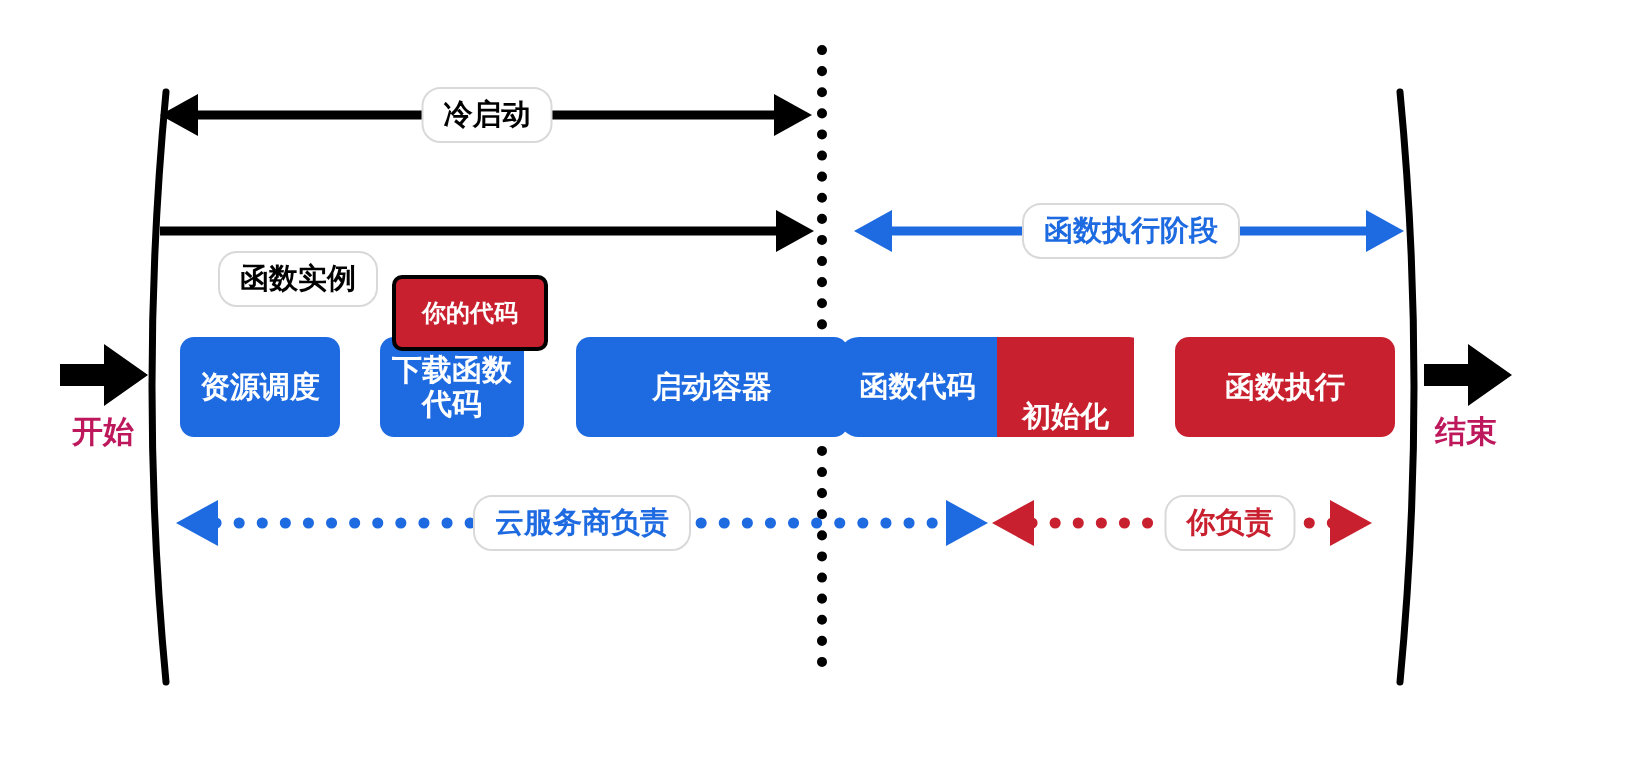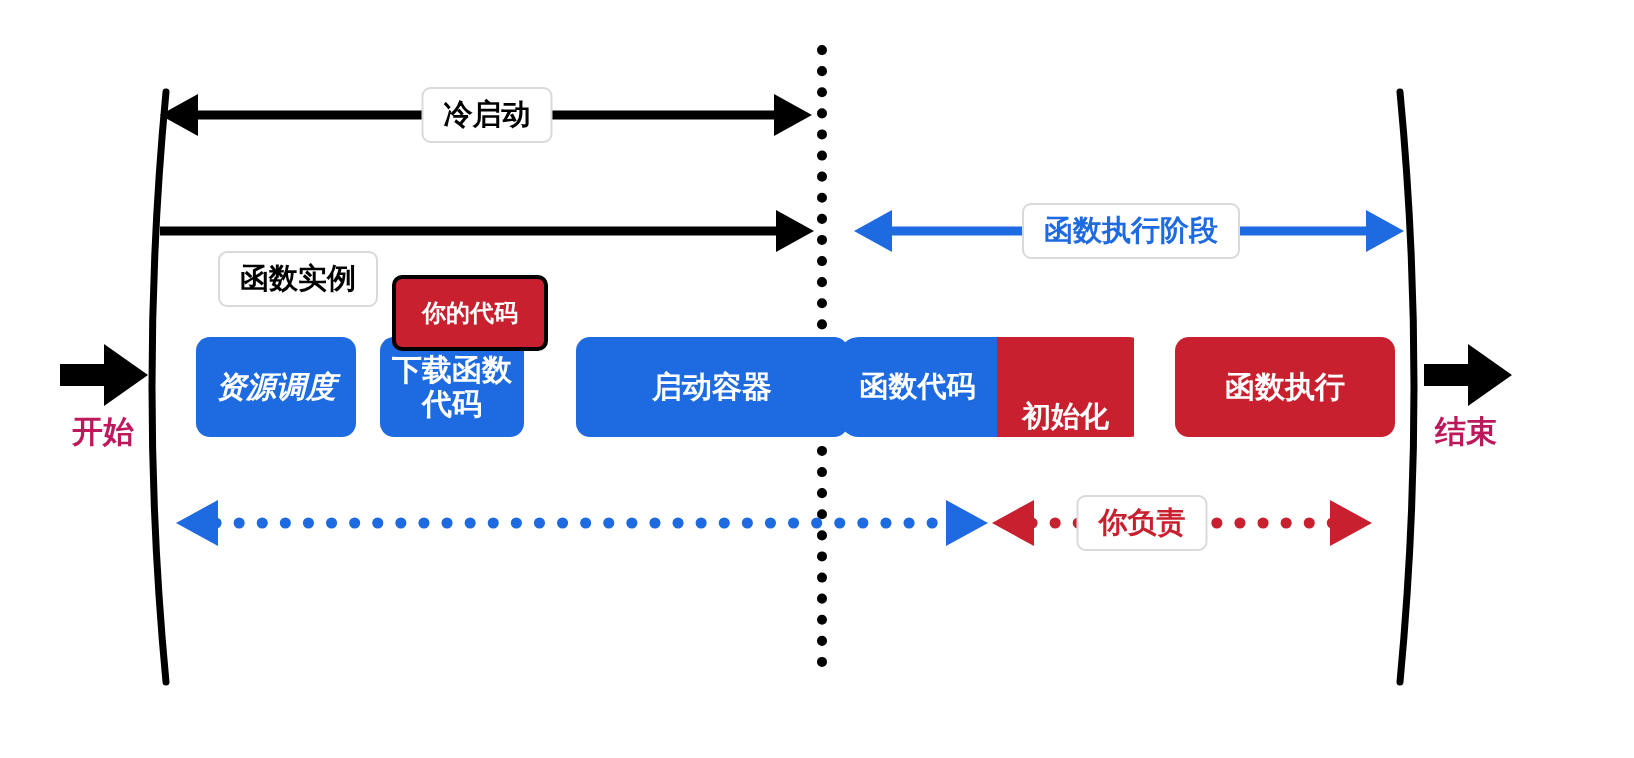--- a/index.html
+++ b/index.html
@@ -22,21 +22,21 @@
   .stroke-blue{stroke:var(--blue);fill:none;}
   .fill-blue{fill:var(--blue);stroke:none;}
   .stroke-red{stroke:var(--red);fill:none;}
   .fill-red{fill:var(--red);stroke:none;}
 
   .tag{
     position:absolute;
     transform:translate(-50%,-50%);
     background:#ffffff;
     border:2.5px solid var(--label-border);
-    border-radius:9px;
+    border-radius:19px;
     padding:6px 20px;
     font-size:29px;
     font-weight:bold;
     white-space:nowrap;
     color:#000;
     z-index:5;
   }
   .tag.blue{color:var(--blue);}
   .tag.red{color:var(--red);}
 
@@ -133,25 +133,26 @@
     <polygon class="fill-red" points="992,523 1034,500 1034,546"></polygon>
     <polygon class="fill-red" points="1372,523 1330,500 1330,546"></polygon>
   </svg>
 
   <div class="endpoint-label" style="left:103px;top:432px;">开始</div>
   <div class="endpoint-label" style="left:1466px;top:432px;">结束</div>
 
   <div class="tag" style="left:487px;top:115px;">冷启动</div>
   <div class="tag" style="left:298px;top:231px;margin-top:48px;">函数实例</div>
   <div class="tag blue" style="left:1131px;top:231px;">函数执行阶段</div>
-  <div class="tag red" style="left:1142px;top:523px;">你负责</div>
+  <div class="tag blue" style="left:582px;top:523px;">云服务商负责</div>
+  <div class="tag red" style="left:1230px;top:523px;">你负责</div>
 
   <div class="badge">你的代码</div>
 
-  <div class="pbox blue" style="left:196px;width:160px;font-style:italic;">
+  <div class="pbox blue" style="left:180px;width:160px;">
     <span>资源调度</span>
   </div>
 
   <div class="pbox blue" style="left:380px;width:144px;">
     <span>下载函数</span>
     <span>代码</span>
   </div>
 
   <div class="pbox blue" style="left:576px;width:272px;">
     <span>启动容器</span>

